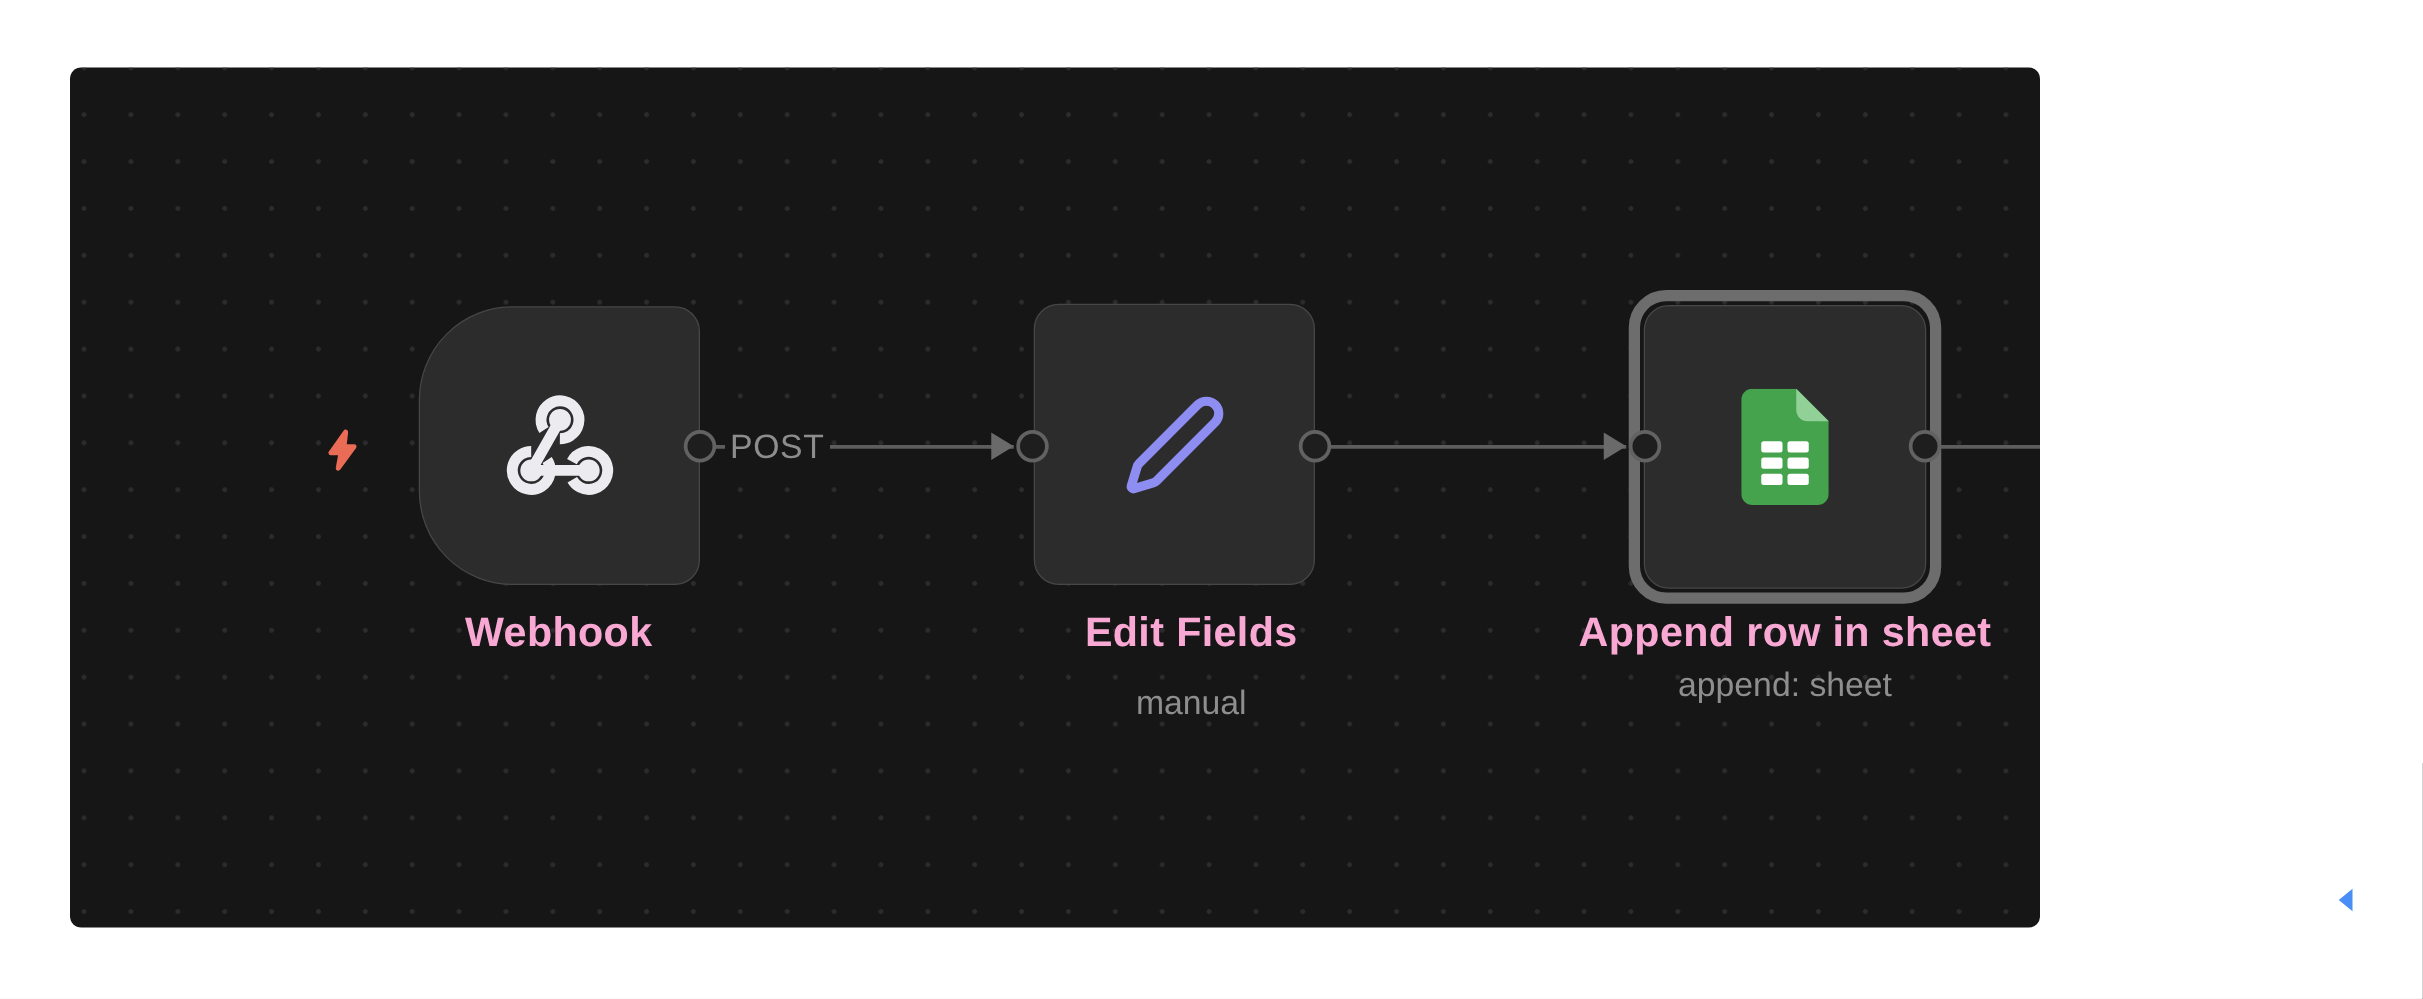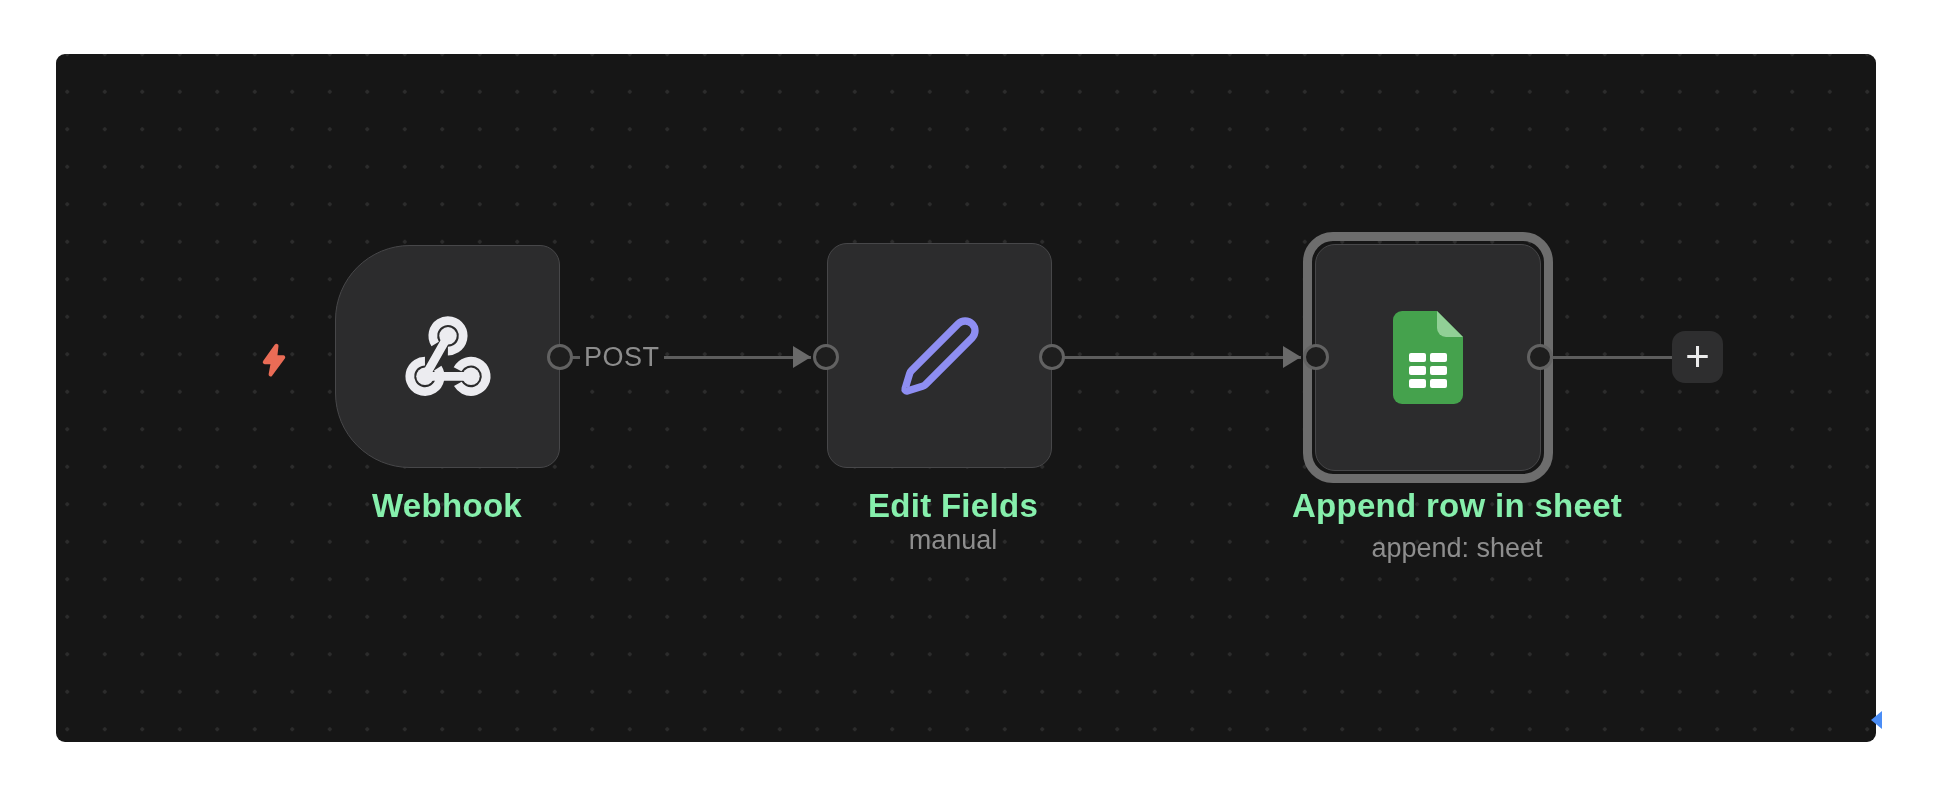--- a/index.html
+++ b/index.html
@@ -1,21 +1,21 @@
 <!DOCTYPE html>
 <html><head>
 <meta charset="utf-8">
 <style>
   * { margin:0; padding:0; box-sizing:border-box; }
   html,body { width:1938px; height:799px; background:#ffffff; overflow:hidden;
               font-family:"Liberation Sans", sans-serif; }
   #page { position:relative; width:1938px; height:799px; background:#ffffff; }
 
   #canvas {
-    position:absolute; left:56px; top:54px; width:1820px; height:688px;
+    position:absolute; left:56px; top:54px; width:1576px; height:688px;
     background:#161616; border-radius:9px; overflow:hidden;
   }
   #grid {
     position:absolute; inset:0;
     background-image: radial-gradient(circle, #2c2c2c 1.7px, transparent 2px);
     background-size: 37.5px 37.5px;
     background-position: 30px 19px;
   }
 
   .node {
@@ -38,21 +38,21 @@
   .arrowhead { position:absolute; width:0; height:0; top:292px; z-index:2;
     border-top:11px solid transparent; border-bottom:11px solid transparent;
     border-left:18px solid #6a6a6a; }
   .connector { position:absolute; width:26px; height:26px; border-radius:50%;
     background:#1e1e1e; border:3px solid #626262; top:290px; z-index:3; }
 
   .conn-label { position:absolute; top:288px; z-index:2; color:#8d8d8d;
     font-size:27px; letter-spacing:0.5px; background:#161616; padding:0 4px; }
 
   .node-label { position:absolute; width:460px; text-align:center; z-index:2; }
-  .node-title { color:#86efac; font-size:33px; font-weight:700; letter-spacing:0.3px; }
+  .node-title { color:#f9a8d4; font-size:33px; font-weight:700; letter-spacing:0.3px; }
   .node-sub   { color:#8e8e8e; font-size:27px; font-weight:400; }
 
   .bolt { position:absolute; left:200px; top:282px; width:36px; height:48px; z-index:2; }
 
   .plus-btn { position:absolute; left:1616px; top:277px; width:51px; height:52px;
     background:#2e2e2f; border-radius:13px; z-index:3;
     display:flex; align-items:center; justify-content:center;
     color:#ececec; font-size:42px; font-weight:300; line-height:1; cursor:pointer; }
 
   .edge-marker { position:absolute; left:1871px; top:711px; width:0; height:0; z-index:5;
@@ -126,22 +126,22 @@
 
     <div class="plus-btn">
       <span>+</span>
     </div>
 
     <div class="node-label" style="left:161px; top:433px;">
       <div class="node-title">Webhook</div>
     </div>
     <div class="node-label" style="left:667px; top:433px;">
       <div class="node-title">Edit Fields</div>
-      <div class="node-sub" style="">manual</div>
+      <div class="node-sub" style="margin-top:22px;">manual</div>
     </div>
-    <div class="node-label" style="left:1171px; top:433px;">
+    <div class="node-label" style="left:1142px; top:433px;">
       <div class="node-title">Append row in sheet</div>
       <div class="node-sub" style="margin-top:8px;">append: sheet</div>
     </div>
   </div>
 
   <div class="edge-marker"></div>
 </div>
 
 </body></html>

